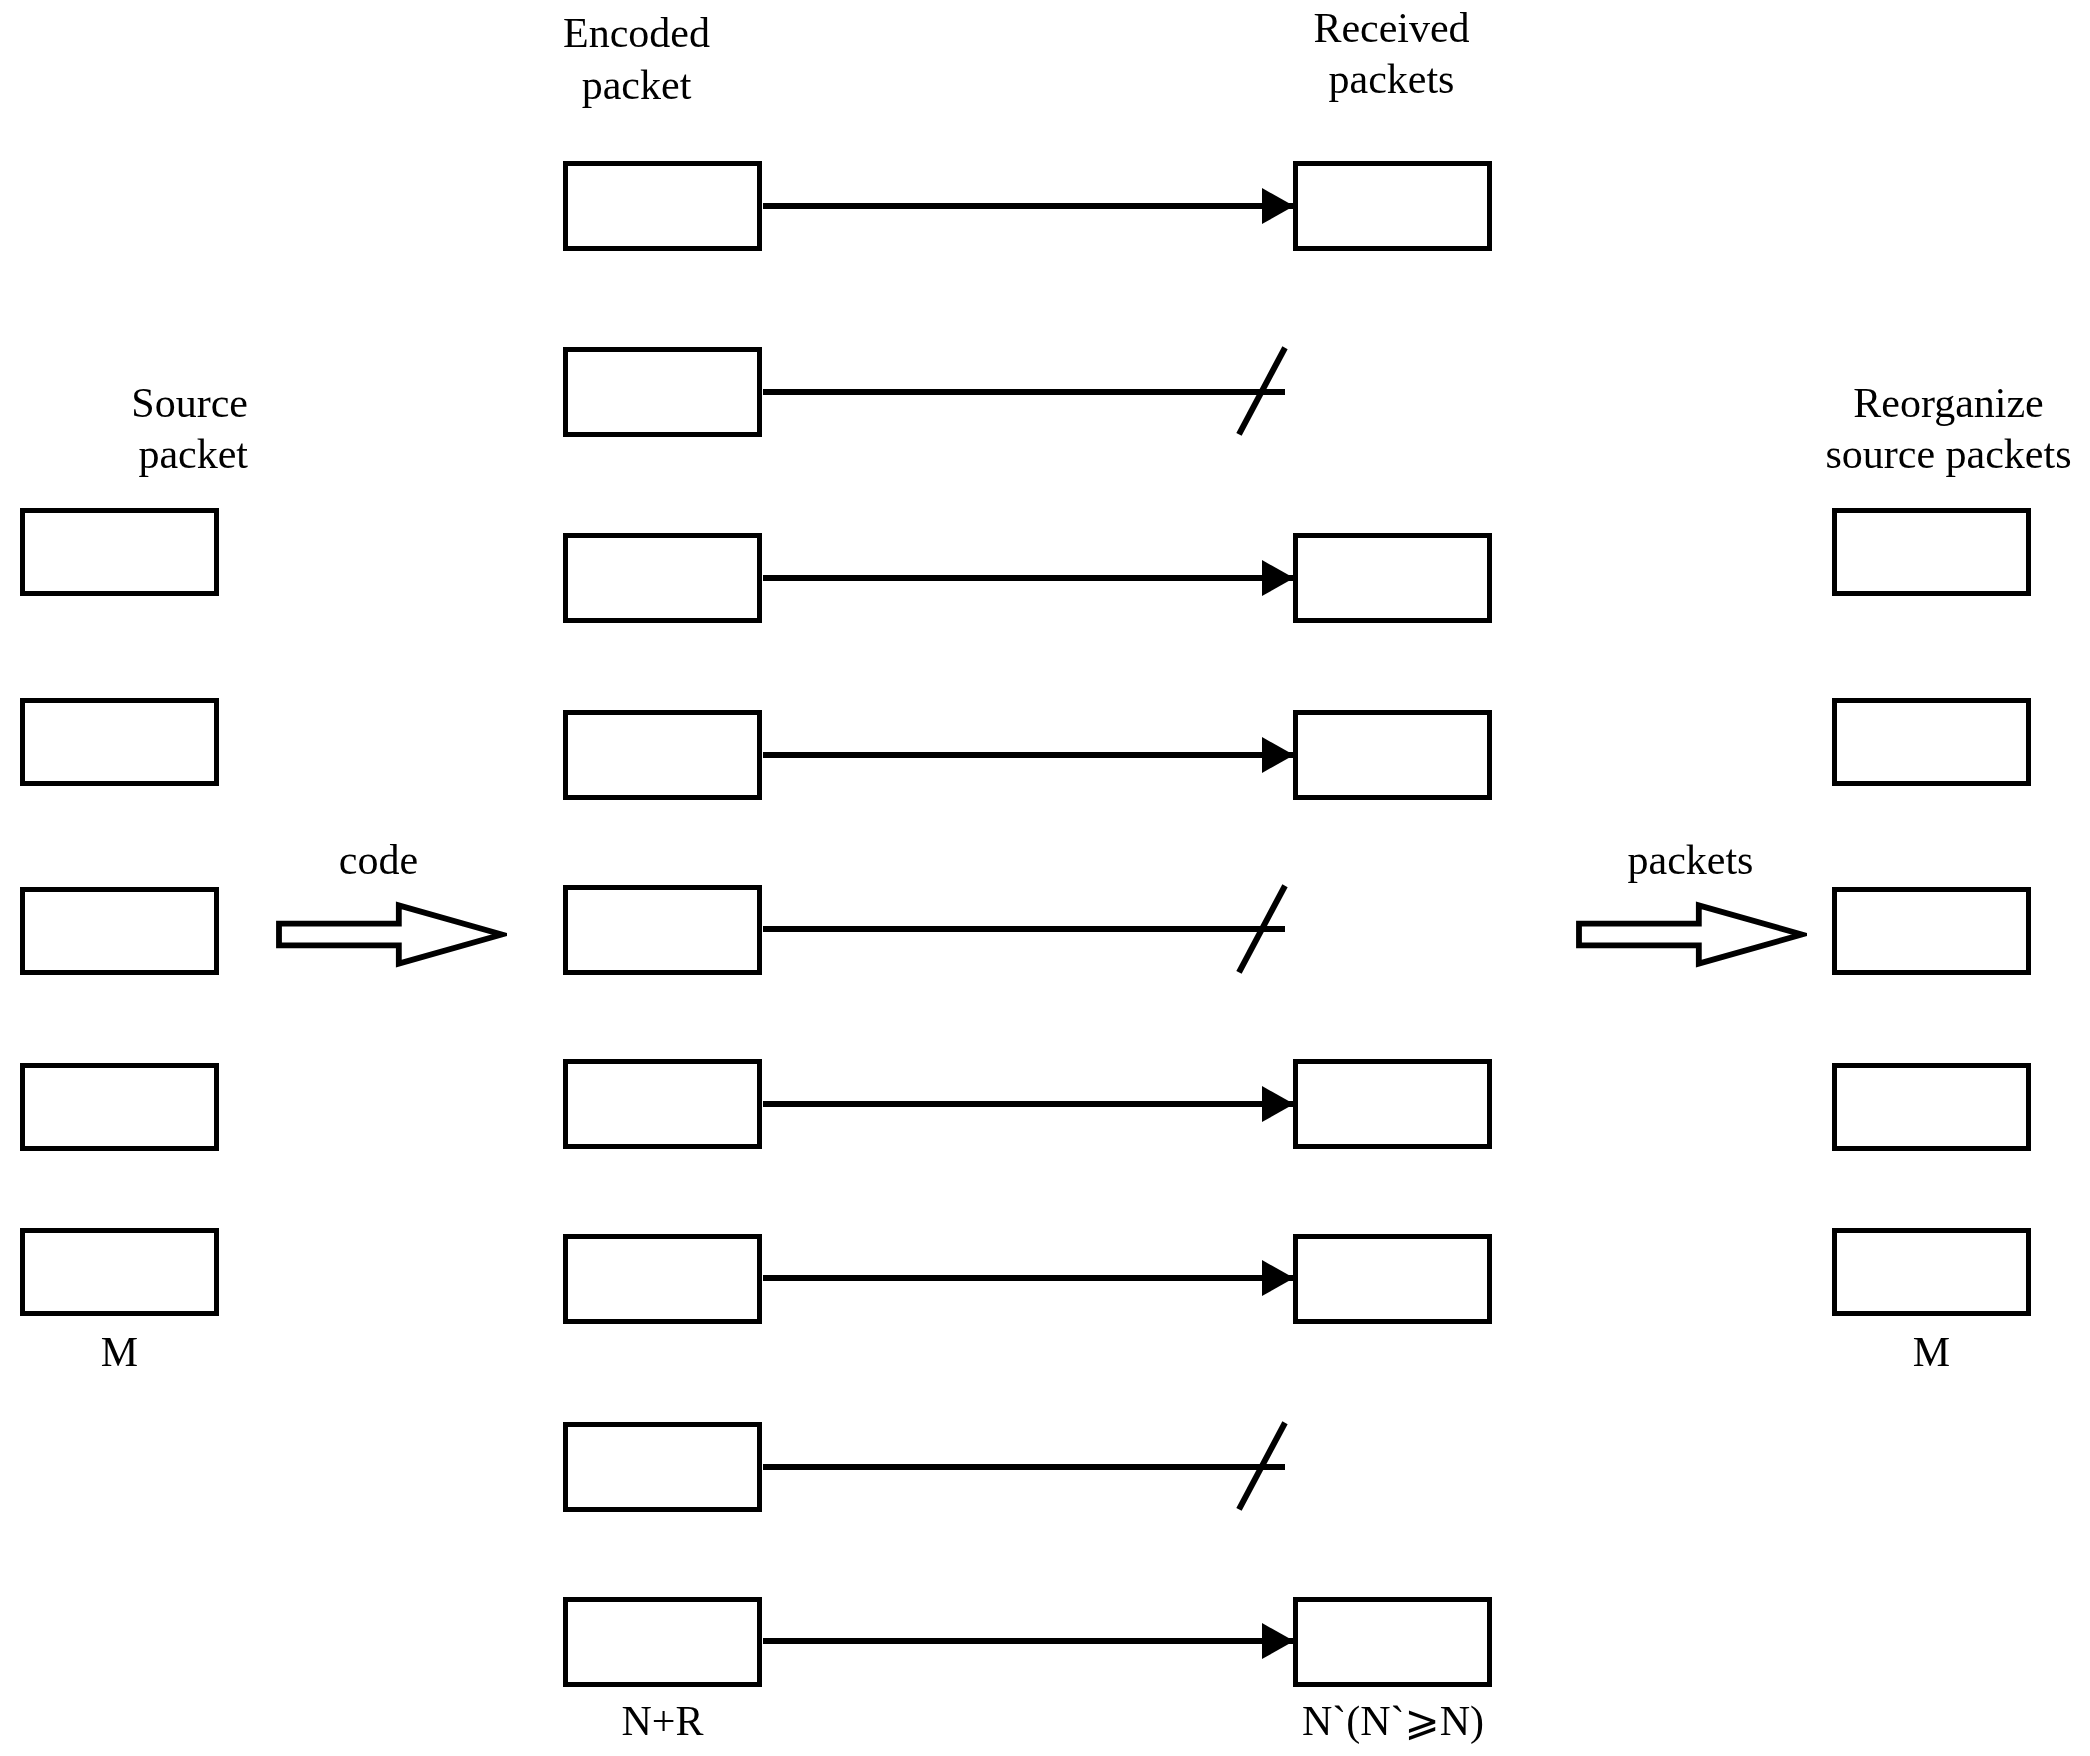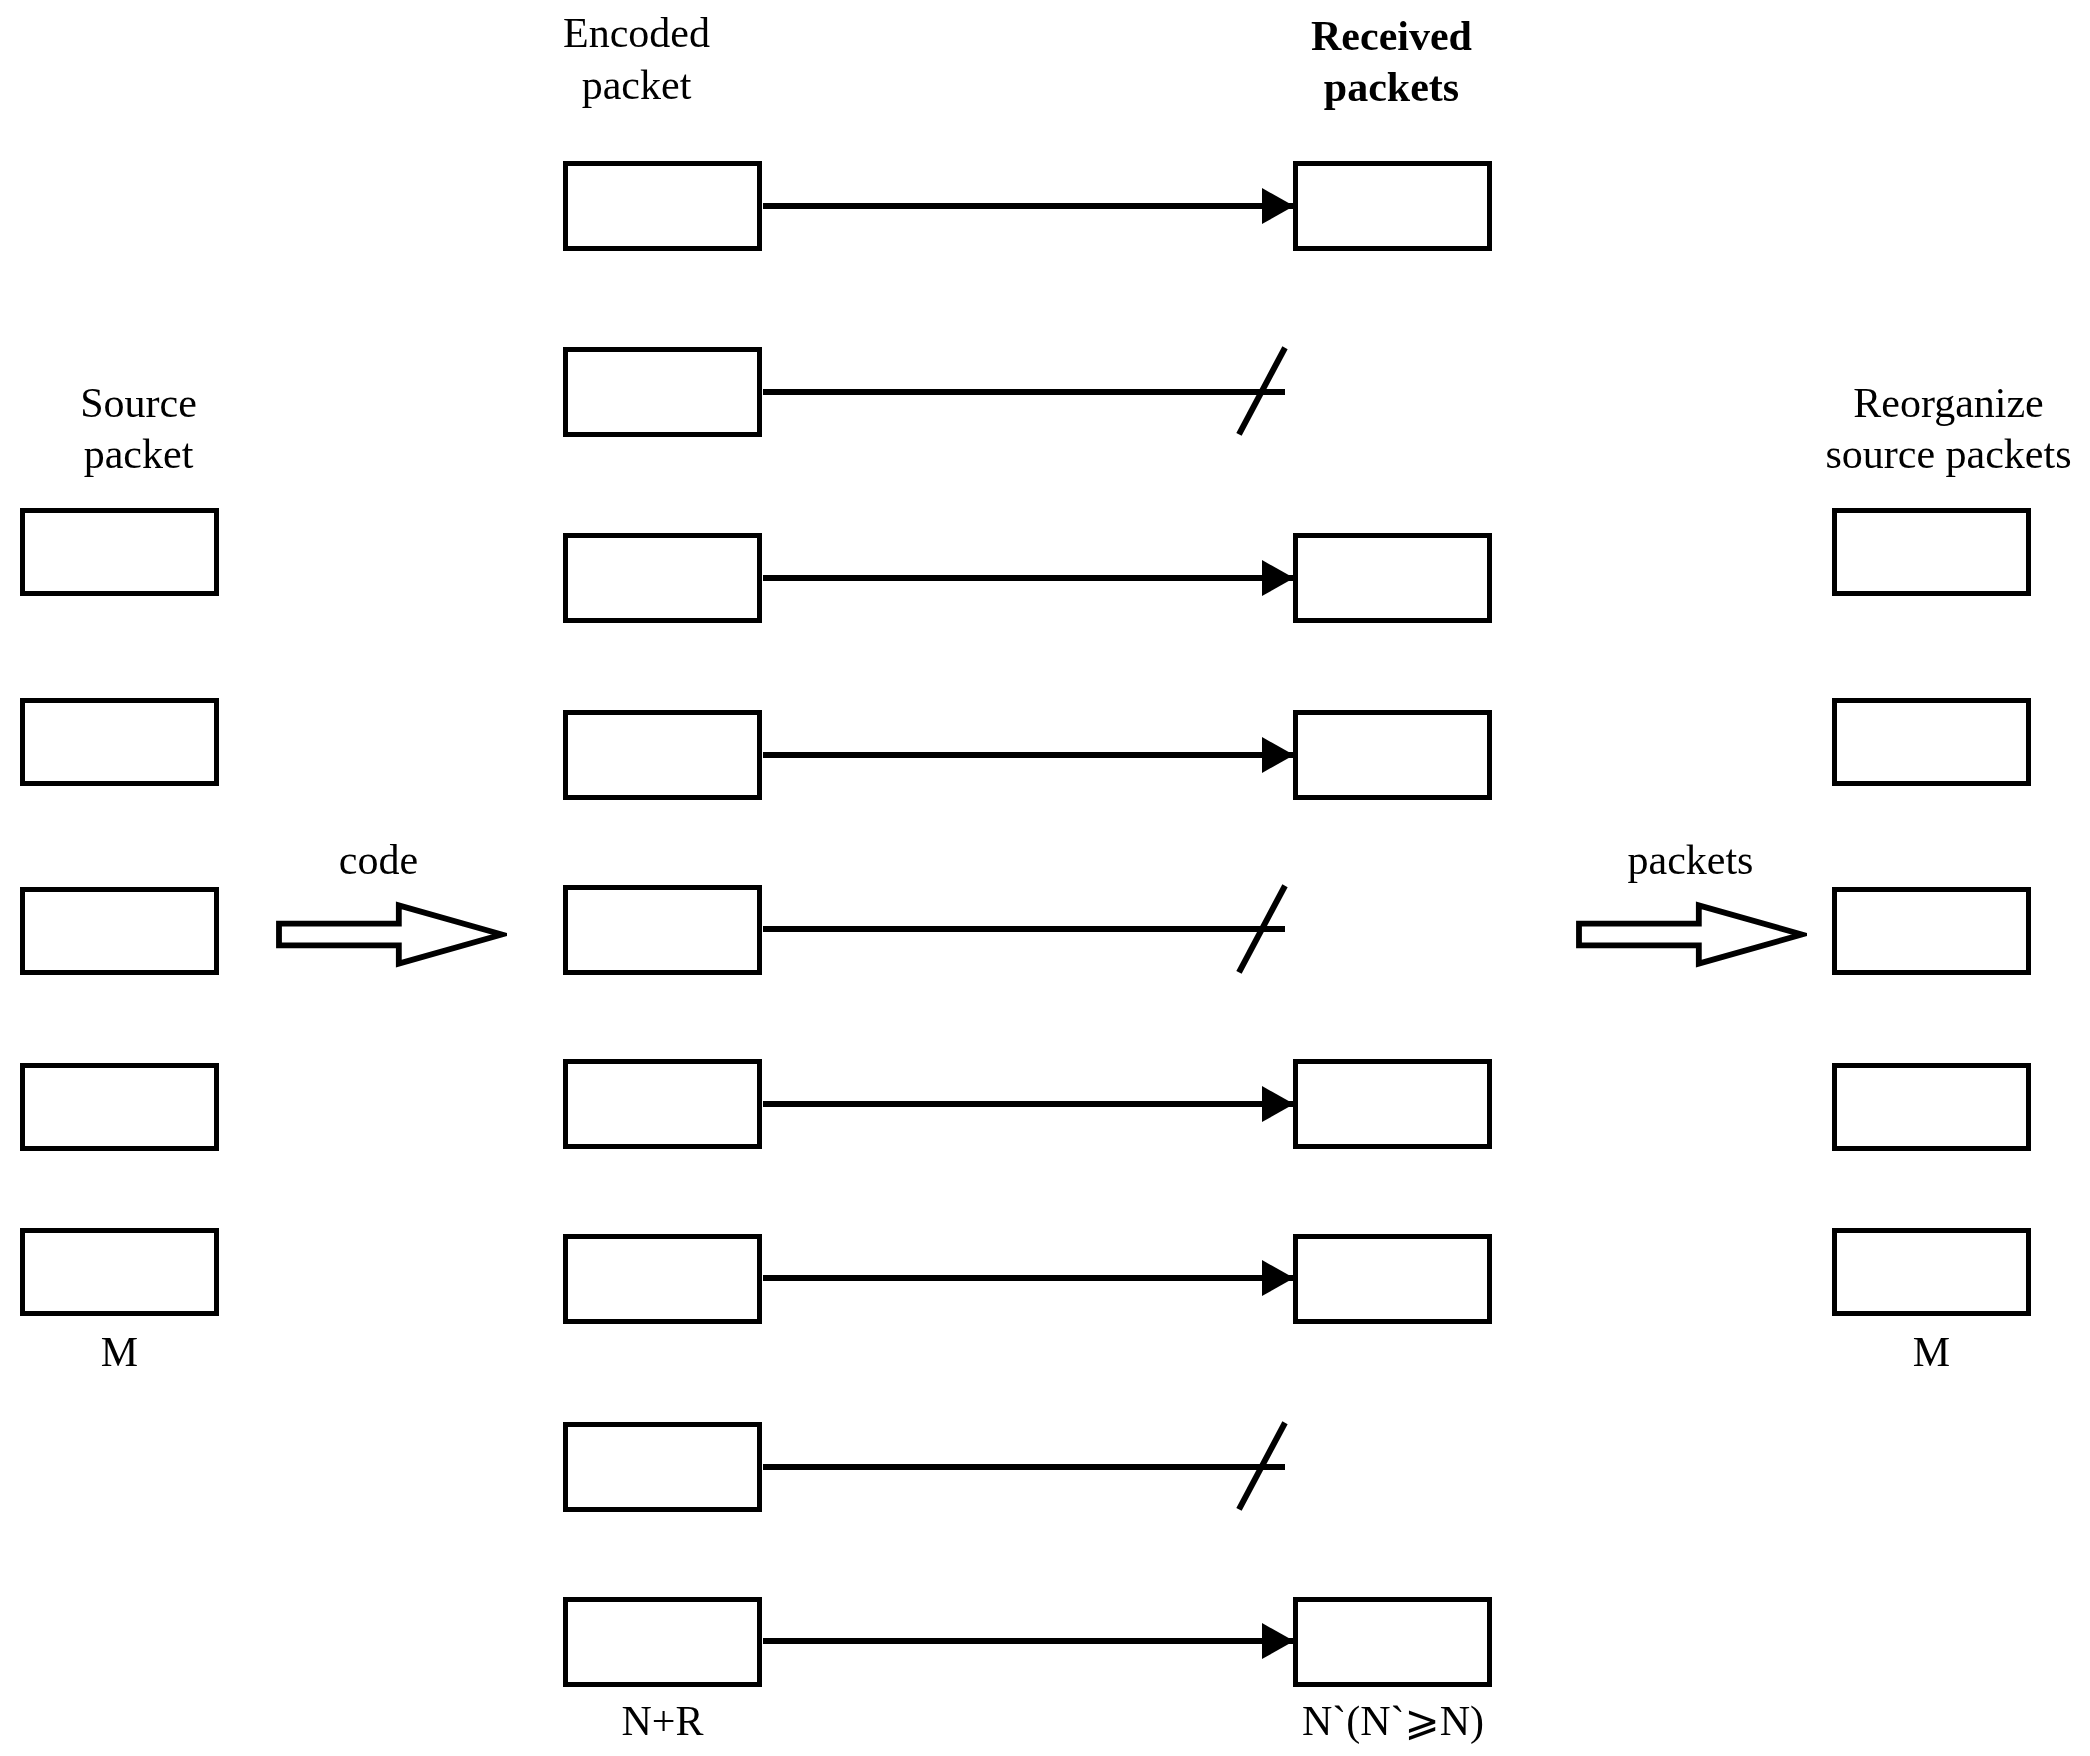--- a/index.html
+++ b/index.html
@@ -23,28 +23,28 @@
 
   
   .blockarrow{position:absolute;}
   .blockarrow svg{display:block;}
 </style>
 </head>
 <body>
 
 <div id="stage">
 
-  <div class="lbl" style="left:18px;top:378px;width:241px;">Source
+  <div class="lbl" style="left:7px;top:378px;width:241px;text-align:right;">Source
 packet</div>
 
   <div class="lbl" style="left:516px;top:8.3px;width:241px;">Encoded
 packet</div>
 
 
-  <div class="lbl" style="left:1271px;top:11px;width:241px;font-weight:bold;">Received
+  <div class="lbl" style="left:1271px;top:3px;width:241px;">Received
 packets</div>
 
   <div class="lbl" style="left:1803px;top:378px;width:291px;">Reorganize
 source packets</div>
 
   <div class="pkt" style="left:20px;top:508px;width:199px;height:88px;"></div>
   <div class="pkt" style="left:20px;top:698px;width:199px;height:88px;"></div>
   <div class="pkt" style="left:20px;top:887px;width:199px;height:88px;"></div>
   <div class="pkt" style="left:20px;top:1063px;width:199px;height:88px;"></div>
   <div class="pkt" style="left:20px;top:1228px;width:199px;height:88px;"></div>

